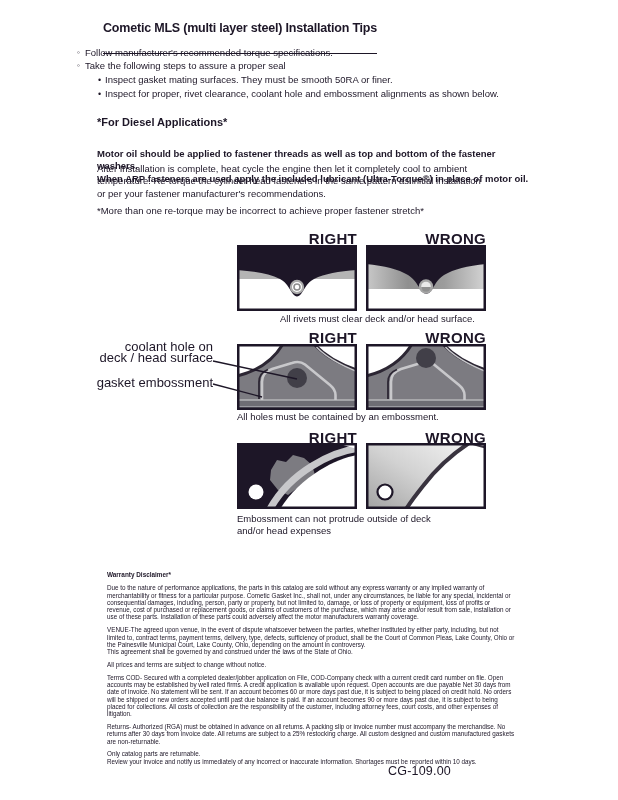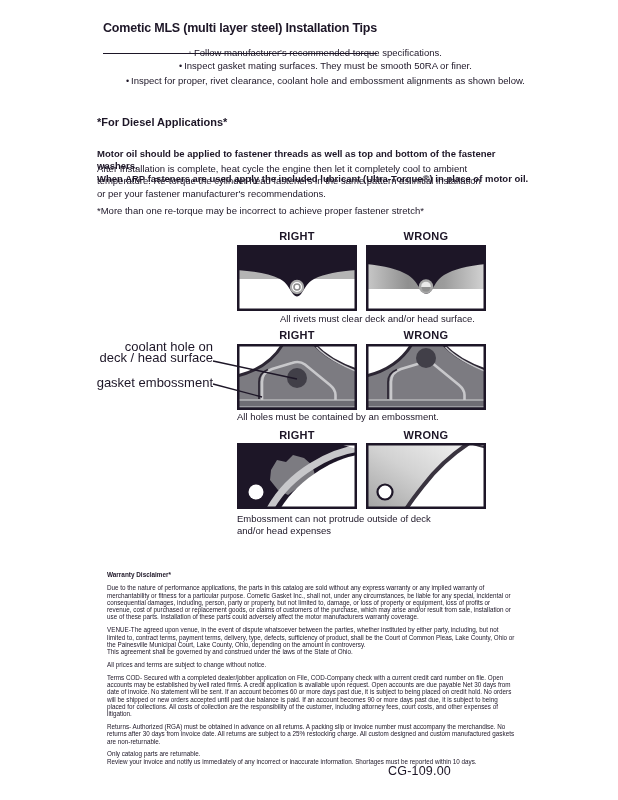--- a/index.html
+++ b/index.html
@@ -7,48 +7,49 @@
     width:618px;height:800px;background:#ffffff;position:relative;overflow:hidden;
     font-family:"Liberation Sans", sans-serif;color:var(--ink,#1d1627);
   }
   .abs{position:absolute;}
   
   .title{
     left:103px;top:21px;font-size:12.5px;font-weight:bold;letter-spacing:-0.2px;
     border-bottom:1.6px solid var(--ink);padding-bottom:18px;white-space:nowrap;
   }
   
-  .bullets{left:103px;top:46px;font-size:9.5px;line-height:13.4px;text-align:center;}
+  .bullets{left:77px;top:46px;font-size:9.5px;line-height:13.4px;}
   .brow{white-space:nowrap;}
   .brow .mk{display:inline-block;width:8px;font-size:8px;vertical-align:1px;}
   .brow.sub{padding-left:21px;}
   .brow.sub .mk{width:7px;font-size:9px;vertical-align:0;}
   
   .diesel-h{left:97px;top:116px;font-size:11px;font-weight:bold;}
   .para{left:97px;width:436px;font-size:9.5px;line-height:12.4px;white-space:pre-line;}
   .p1{top:148px;font-weight:bold;} .p2{top:163px;} .p3{top:205px;}
   
-  .dlabel{width:120px;text-align:center;font-size:11px;font-weight:bold;letter-spacing:0.3px;}
+  .dlabel{width:120px;text-align:right;font-size:15px;font-weight:bold;letter-spacing:0.3px;}
   .caption{font-size:9.5px;line-height:11.5px;white-space:pre-line;}
   .dbox svg{display:block;}
   
   .side-label{font-size:13px;line-height:11px;text-align:right;white-space:pre-line;width:132px;left:81px;}
   
   .fine{left:107px;top:571px;width:409px;font-size:6.3px;line-height:7.3px;}
   .fine h3{font-size:6.4px;margin:0 0 6px 0;}
   .fine p{margin:0 0 5.5px 0;white-space:pre-line;}
   .pagecode{left:388px;top:757px;font-size:12.5px;letter-spacing:0.2px;margin-top:7px;}
 </style>
 </head>
 <body>
 
 <div class="abs title">Cometic MLS (multi layer steel) Installation Tips</div>
 
 <div class="abs bullets">
   <div class="brow"><span class="mk">◦</span><span>Follow manufacturer's recommended torque specifications.</span></div>
+  <div class="brow"><span class="mk">◦</span><span>Take the following steps to assure a proper seal</span></div>
   <div class="brow sub"><span class="mk">•</span><span>Inspect gasket mating surfaces.  They must be smooth 50RA or finer.</span></div>
   <div class="brow sub"><span class="mk">•</span><span>Inspect for proper, rivet clearance, coolant hole and embossment alignments as shown below.</span></div>
 </div>
 
 <div class="abs diesel-h">*For Diesel Applications*</div>
 <div class="abs para p1">Motor oil should be applied to fastener threads as well as top and bottom of the fastener washers.
 When ARP fasteners are used apply the included lubricant (Ultra-Torque®) in place of motor oil.</div>
 <div class="abs para p2">After Installation is complete, heat cycle the engine then let it completely cool to ambient
 temperature. Re-torque the cylinder head fasteners in the same pattern as initial installation
 or per your fastener manufacturer's recommendations.</div>

